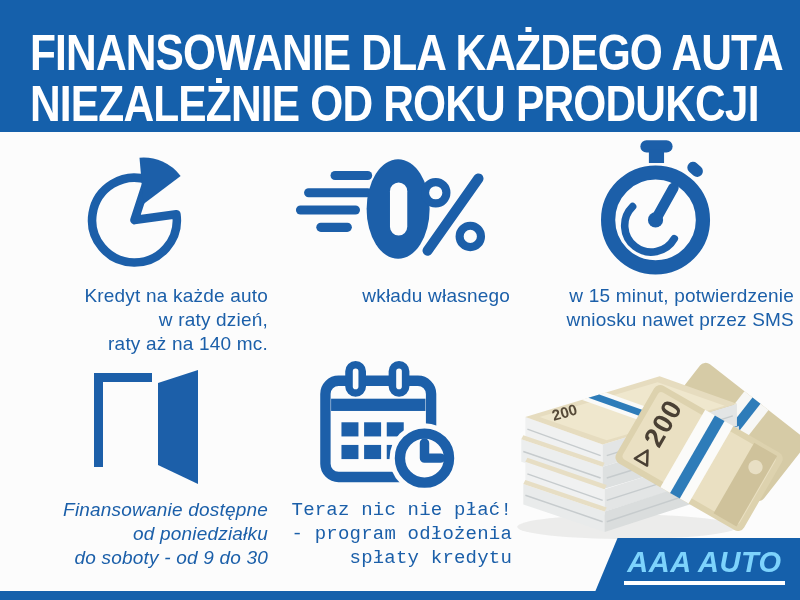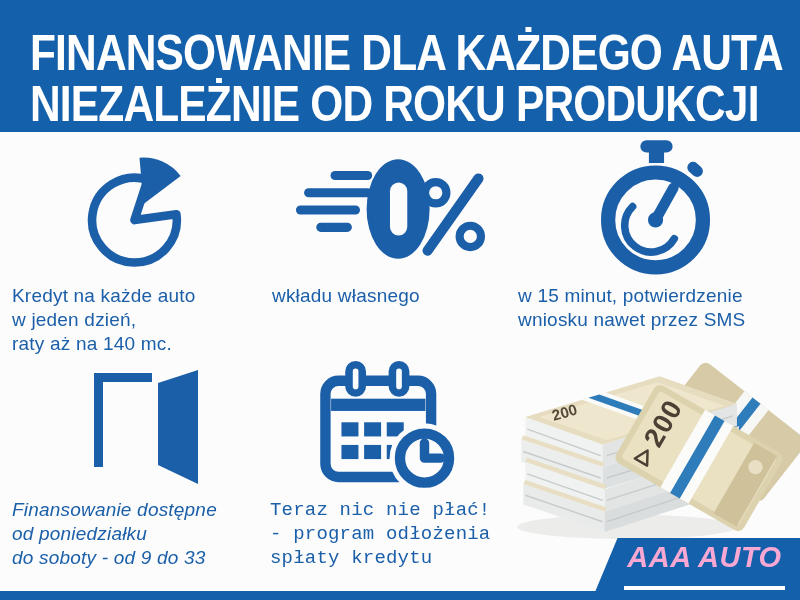--- a/index.html
+++ b/index.html
@@ -34,21 +34,21 @@
     letter-spacing: -1px;
     white-space: nowrap;
     transform: scaleX(0.85);
     transform-origin: left center;
   }
   .header .hline2 { display: block; }
 
   
   .feature {
     position: absolute;
-    text-align: left;
+    text-align: right;
   }
   .icon-box {
     height: 138px;
     display: flex;
     align-items: center;
     justify-content: center;
   }
   .row2 .icon-box { height: 130px; }
   .caption {
     margin-top: 6px;
@@ -81,27 +81,27 @@
     right: 0; bottom: 8px;
     width: 205px; height: 54px;
     background: #1560AB;
     clip-path: polygon(11% 0, 100% 0, 100% 100%, 0 100%);
     display: flex;
     align-items: center;
     justify-content: center;
     padding-left: 14px;
   }
   .logo-text {
-    color: #f9a8d4;
+    color: #7dd3fc;
     font-style: italic;
     font-weight: bold;
     font-size: 29px;
     letter-spacing: 0.5px;
     border-bottom: 4px solid #ffffff;
-    padding: 0 3px 12px 3px;
+    padding: 0 3px 2px 3px;
     white-space: nowrap;
   }
 
   svg { display: block; }
 </style>
 </head>
 <body>
 
 <div class="canvas">
 
@@ -112,21 +112,21 @@
 
   <div class="feature f1">
     <div class="icon-box">
       <svg width="116" height="124" viewBox="0 0 115 122" aria-hidden="true">
         <path d="M 65 32.1 L 52 72 L 93.6 66.2 A 42 42 0 1 1 65 32.1 Z" fill="none" stroke="#1C5FA9" stroke-width="8.5" stroke-linejoin="round"></path>
         <path d="M 61 56 L 57 10.2 A 46 46 0 0 1 97.8 28.3 Z" fill="#1C5FA9"></path>
       </svg>
     </div>
     <div class="caption">
       <div>Kredyt na każde auto</div>
-      <div>w jeden dzień,</div>
+      <div>w raty dzień,</div>
       <div>raty aż na 140 mc.</div>
     </div>
   </div>
 
   <div class="feature f2">
     <div class="icon-box">
       <svg width="200" height="122" viewBox="0 0 190 120" aria-hidden="true">
         <g stroke="#1C5FA9" stroke-width="9" stroke-linecap="round">
           <line x1="40" y1="27" x2="72" y2="27"></line>
           <line x1="14" y1="44" x2="72" y2="44"></line>
@@ -171,21 +171,21 @@
     <div class="icon-box">
       <svg width="122" height="120" viewBox="0 0 120 120" aria-hidden="true">
         <rect x="14" y="6" width="9" height="94" fill="#1C5FA9"></rect>
         <rect x="14" y="6" width="58" height="9" fill="#1C5FA9"></rect>
         <polygon points="78,16 118,3 118,117 78,98" fill="#1C5FA9"></polygon>
       </svg>
     </div>
     <div class="caption">
       <div>Finansowanie dostępne</div>
       <div>od poniedziałku</div>
-      <div>do soboty - od 9 do 33</div>
+      <div>do soboty - od 9 do 30</div>
     </div>
   </div>
 
   <div class="feature f5 row2">
     <div class="icon-box">
       <svg width="148" height="134" viewBox="0 0 155 142" aria-hidden="true">
         <rect x="8" y="22" width="112" height="102" rx="14" fill="#fcfcfc" stroke="#1C5FA9" stroke-width="11"></rect>
         <rect x="14" y="41" width="100" height="13" fill="#1C5FA9"></rect>
         <rect x="33" y="5" width="14" height="30" rx="7" fill="#fcfcfc" stroke="#1C5FA9" stroke-width="8"></rect>
         <rect x="79" y="5" width="14" height="30" rx="7" fill="#fcfcfc" stroke="#1C5FA9" stroke-width="8"></rect>

